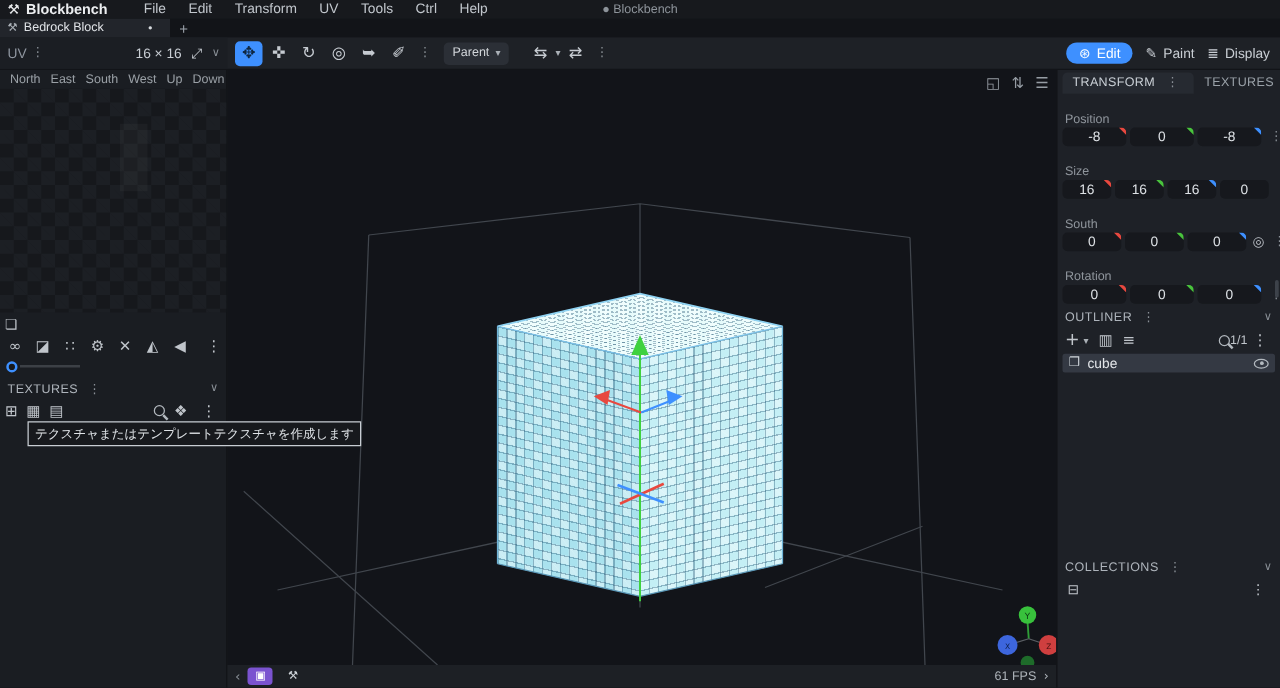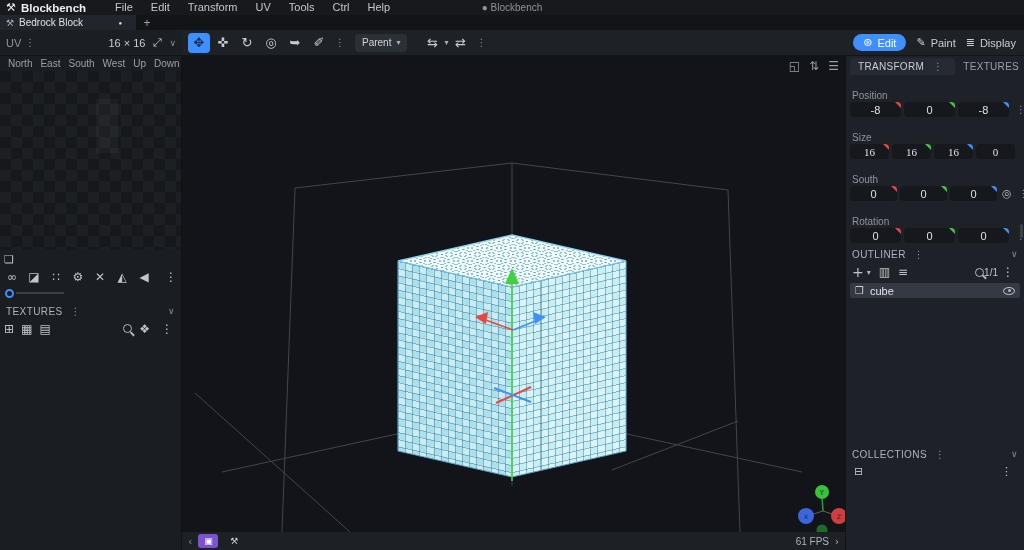--- a/index.html
+++ b/index.html
@@ -128,21 +128,21 @@
     color:#9aa1a8; letter-spacing:0.3px; }
   #rp-tabs .rtab { padding:3px 8px; display:flex; gap:5px; align-items:center; }
   #rp-tabs .rtab.active { background:#262a31; border-radius:4px 4px 0 0; color:#c9cfd5; }
   #rp-tabs .chev { margin-left:auto; color:#8a9097; font-size:9px; padding-bottom:3px; }
   .fgroup { margin-top:14px; }
   .flabel { font-size:10px; color:#8f959c; padding:1px 2px; }
   .frow { display:flex; align-items:center; gap:3px; }
   .field { position:relative; height:15px; background:#16181d; border-radius:4px;
     font-size:11px; color:#dde1e5; display:flex; align-items:center; justify-content:center;
     flex:0 0 51px; overflow:hidden; }
-  .field.w4 { flex:0 0 39px;font-family:Liberation Serif, serif; }
+  .field.w4 { flex:0 0 39px; }
   .field.w3c { flex:0 0 47px; }
   .wedge { position:absolute; top:0; right:0; width:0; height:0;
     border-left:6px solid transparent; border-top:6px solid #888; }
   .wedge.x { border-top-color:#e8483f; } .wedge.y { border-top-color:#49c43d; }
   .wedge.z { border-top-color:#3e90ff; }
   .frow .kebab { margin-left:auto; }
   .frow .focus-icon { color:#c0c5cb; font-size:11px; margin-left:2px; }
   #outliner-tools { height:20px; display:flex; align-items:center; gap:8px; padding:0 2px; }
   #outliner-tools .icon { font-size:12px; color:#c0c5cb; }
   #outliner-tools .caret { font-size:8px; color:#aab0b6; margin-left:-5px; }
@@ -269,20 +269,21 @@
     <span class="icon">▤</span>
     <span class="right">
       <span class="mag-icon"></span>
       <span class="icon">❖</span>
       <span class="kebab icon">⋮</span>
     </span>
   </div>
 </div>
 
 <div id="tooltip">
+  <div class="tip-desc">テクスチャまたはテンプレートテクスチャを作成します</div>
 </div>
 
 <div id="viewport">
   <svg width="663" height="476" style="z-index:1">
     <g stroke="#41464d" stroke-width="1" fill="none">
       <path d="M330,107 L113,132 M330,107 L546,134"></path>
       <path d="M113,132 L100,476 M546,134 L558,476 M330,107 L330,430"></path>
       <path d="M13,337 L168,476"></path>
       <path d="M40,416 L330,353 L620,416"></path>
       <path d="M430,414 L556,365"></path>

